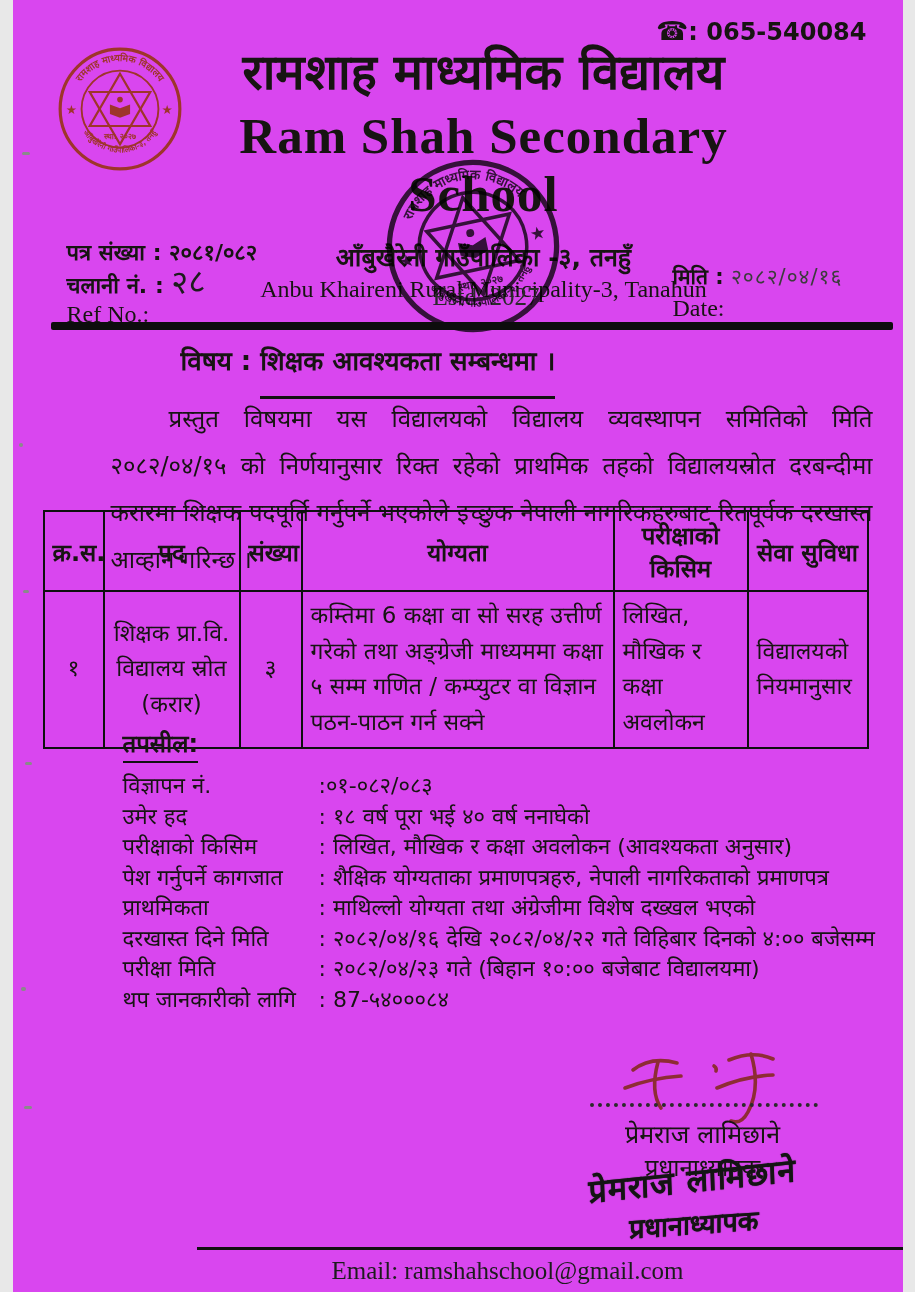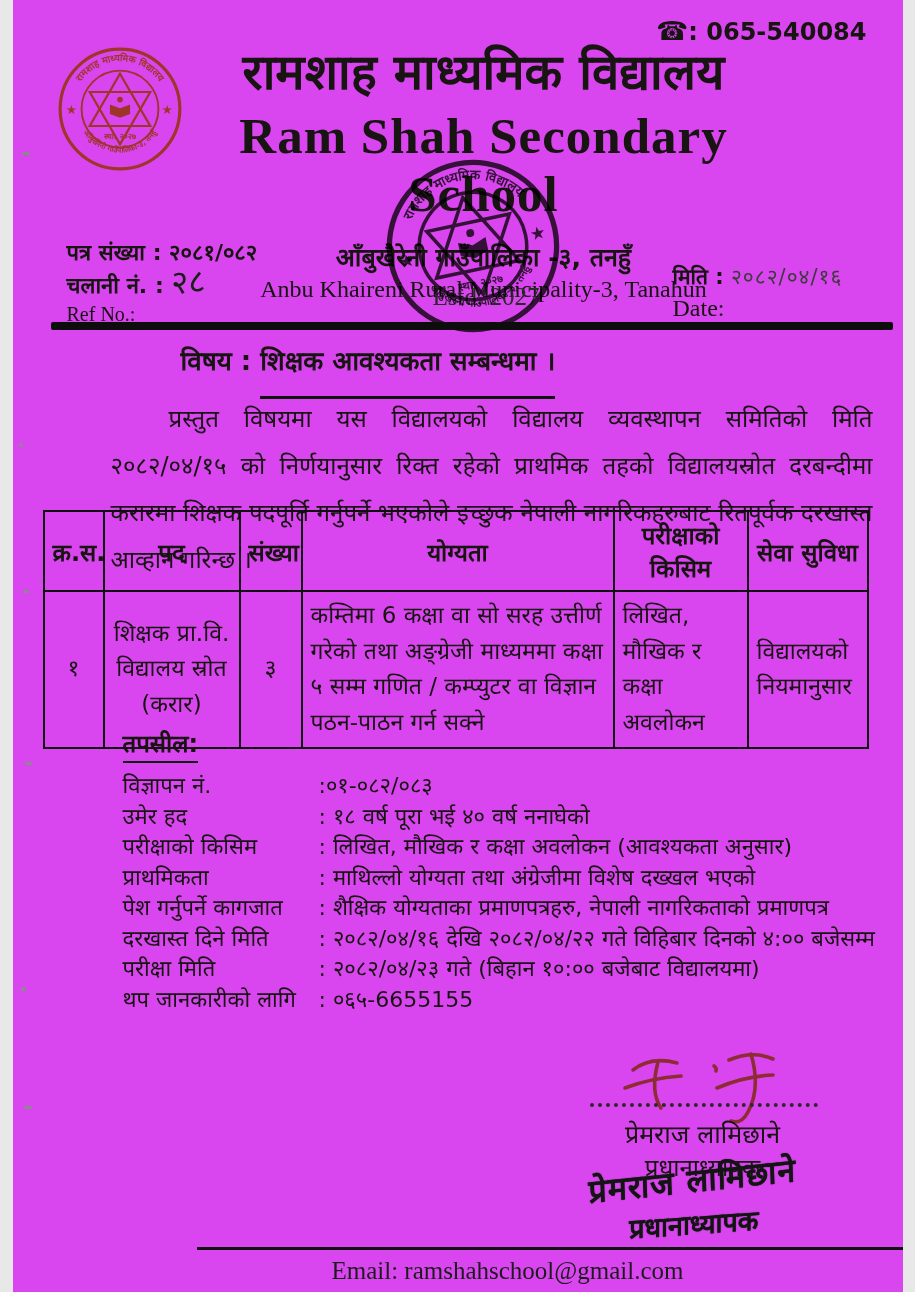--- a/index.html
+++ b/index.html
@@ -24,21 +24,21 @@
 
   .black-stamp {
     position:absolute; left:372px; top:158px; width:176px; height:176px;
     transform:rotate(-12deg); opacity:.85; mix-blend-mode:multiply;
   }
 
   .ref-block { position:absolute; left:54px; top:238px; line-height:29px; }
   .ref-line1 { font-size:22px; font-weight:bold; }
   .ref-line2 { font-size:22px; font-weight:bold; }
   .chalani-hand { font-size:33px; font-weight:normal; display:inline-block; transform:rotate(-3deg); color:#1d1d1d; }
-  .ref-line3 { font-size:20px; }
+  .ref-line3 { font-size:24px; }
   .date-block { position:absolute; left:660px; top:262px; line-height:31px; }
   .miti { font-size:21px; font-weight:bold; }
   .miti .val { font-weight:normal; color:#3c3c3c; letter-spacing:1px; }
   .date-en { font-size:24px; }
 
   .rule-thick { position:absolute; left:38px; top:322px; width:842px; height:8px; background:#0d0d0d; border-radius:2px; }
 
   
   .subject { position:absolute; left:168px; top:342px; font-size:26px; font-weight:bold; }
   .subject .underlined { border-bottom:3px solid #111; padding-bottom:20px; }
@@ -191,38 +191,38 @@
     </div>
     <div class="detail-row">
       <div class="detail-label">उमेर हद</div>
       <div class="detail-value">: १८ वर्ष पूरा भई ४० वर्ष ननाघेको</div>
     </div>
     <div class="detail-row">
       <div class="detail-label">परीक्षाको किसिम</div>
       <div class="detail-value">: लिखित, मौखिक र कक्षा अवलोकन (आवश्यकता अनुसार)</div>
     </div>
     <div class="detail-row">
+      <div class="detail-label">पेश गर्नुपर्ने कागजात</div>
+      <div class="detail-value">: शैक्षिक योग्यताका प्रमाणपत्रहरु, नेपाली नागरिकताको प्रमाणपत्र</div>
+    </div>
+    <div class="detail-row">
       <div class="detail-label">प्राथमिकता</div>
       <div class="detail-value">: माथिल्लो योग्यता तथा अंग्रेजीमा विशेष दख्खल भएको</div>
     </div>
     <div class="detail-row">
-      <div class="detail-label">पेश गर्नुपर्ने कागजात</div>
-      <div class="detail-value">: शैक्षिक योग्यताका प्रमाणपत्रहरु, नेपाली नागरिकताको प्रमाणपत्र</div>
-    </div>
-    <div class="detail-row">
       <div class="detail-label">दरखास्त दिने मिति</div>
       <div class="detail-value">: २०८२/०४/१६ देखि २०८२/०४/२२ गते विहिबार दिनको ४:०० बजेसम्म</div>
     </div>
     <div class="detail-row">
       <div class="detail-label">परीक्षा मिति</div>
       <div class="detail-value">: २०८२/०४/२३ गते (बिहान १०:०० बजेबाट विद्यालयमा)</div>
     </div>
     <div class="detail-row">
       <div class="detail-label">थप जानकारीको लागि</div>
-      <div class="detail-value">: ०६५-6655155</div>
+      <div class="detail-value">: 87-५४०००८४</div>
     </div>
   </div>
 
   <svg class="sig-svg" viewBox="0 0 205 88">
     <g fill="none" stroke="#8e2c35" stroke-width="3.6" stroke-linecap="round">
       <path d="M22,34 q18,-14 44,-7"></path>
       <path d="M47,26 q-8,30 3,46"></path>
       <path d="M14,52 q26,-10 56,-12"></path>
       <path d="M103,30 q3,2 2,5"></path>
       <path d="M118,24 q24,-10 44,-1"></path>

